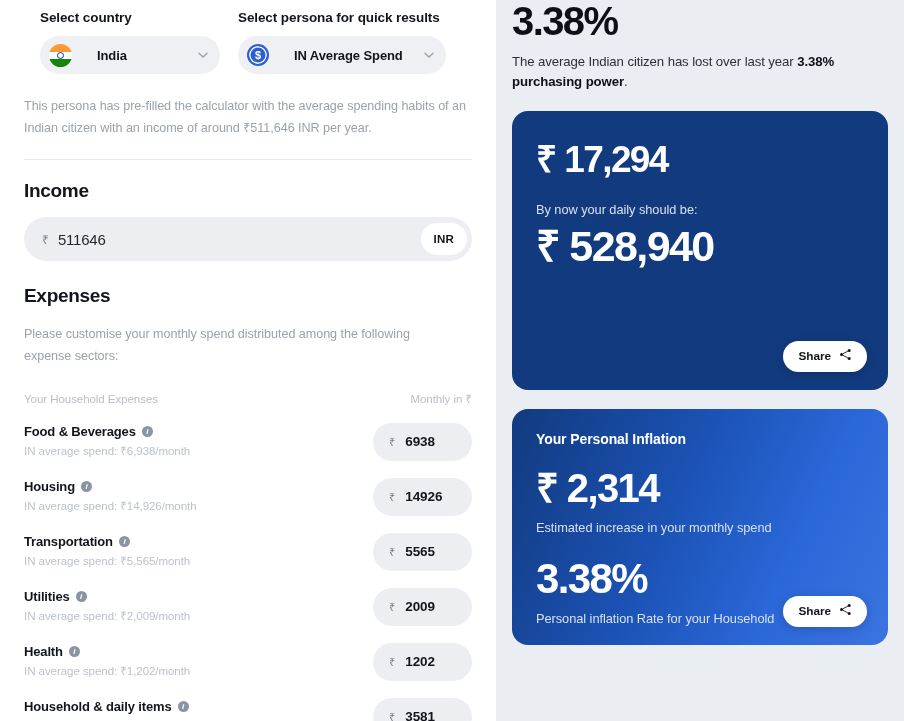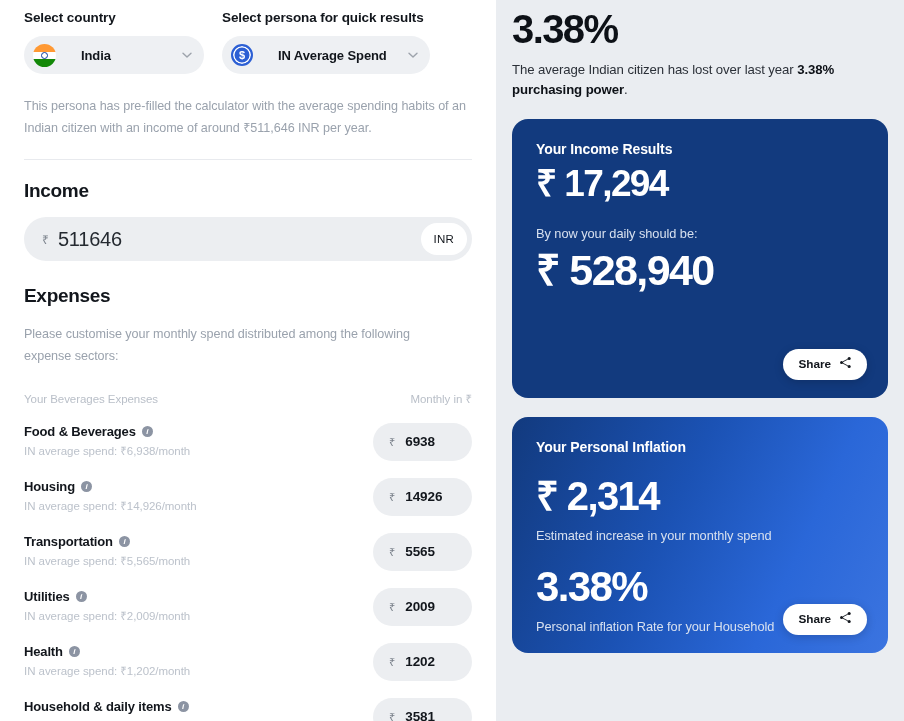--- a/index.html
+++ b/index.html
@@ -14,21 +14,21 @@
   
   .left {
     width: 496px; height: 721px;
     background: #ffffff;
     padding: 0 24px;
     position: relative;
     overflow: hidden;
   }
   .selectors { display: flex; gap: 18px; padding-top: 10px; }
   .sel-group { }
-  .sel-group.country { width: 180px; }
+  .sel-group.country { width: 180px; margin-left: 16px; }
   .sel-group.persona { width: 208px; }
   .sel-label {
     font-size: 13.5px; font-weight: bold; color: #12161c;
     letter-spacing: -0.1px; margin-bottom: 11px;
   }
   .dropdown {
     height: 38px; border-radius: 19px; background: #eef0f3;
     display: flex; align-items: center; padding: 0 10px 0 9px;
     cursor: pointer;
     gap: 16px;
@@ -67,27 +67,27 @@
     font-size: 19px; font-weight: bold; color: #12161c;
     letter-spacing: -0.3px; margin-top: 20px;
   }
   .income-field {
     margin-top: 15px; height: 44px; border-radius: 22px;
     background: #eceef1; display: flex; align-items: center;
     padding: 0 5px 0 18px; cursor: text;
   }
   .income-field .rupee { font-size: 12px; color: #7b828c; }
   .income-field .val {
-    flex: 1; font-size: 20px; color: #252a31; margin-left: 9px;
+    flex: 1; font-size: 15px; color: #252a31; margin-left: 9px;
     letter-spacing: -0.2px;
   }
   .inr-badge {
     background: #fff; border-radius: 16px; height: 32px;
     display: flex; align-items: center; padding: 0 13px;
-    font-size: 11.5px; font-weight: normal; color: #12161c; letter-spacing: .2px;
+    font-size: 11.5px; font-weight: bold; color: #12161c; letter-spacing: .2px;
   }
 
   .expenses-note {
     margin-top: 17px; font-size: 12.6px; line-height: 1.72;
     color: #9aa2ad; letter-spacing: -0.05px; max-width: 420px;
   }
   .table-head {
     display: flex; justify-content: space-between; align-items: baseline;
     margin-top: 23px; font-size: 11.5px; color: #b9bfc8; letter-spacing: -0.05px;
   }
@@ -114,21 +114,21 @@
     width: 99px; height: 38px; border-radius: 19px; background: #eceef1;
     display: flex; align-items: center; padding-left: 16px; gap: 10px;
     flex: 0 0 auto; cursor: text;
   }
   .exp-input .r { font-size: 11px; color: #7b828c; }
   .exp-input .v { font-size: 13.5px; font-weight: bold; color: #12161c; letter-spacing: -0.1px; }
 
   
   .right {
     width: 408px; height: 721px; background: #eaedf1;
-    padding: 8px 16px; position: relative; overflow: hidden;
+    padding: 0 16px; position: relative; overflow: hidden;
   }
   .big-pct {
     font-size: 40px; font-weight: bold; color: #0d1117;
     letter-spacing: -1.6px; padding-top: 0px; line-height: 1.05;
   }
   .lede {
     margin-top: 10px; font-size: 13.2px; line-height: 1.55;
     color: #2b3038; letter-spacing: -0.1px;
   }
   .lede b { font-weight: bold; color: #0d1117; }
@@ -214,21 +214,21 @@
     <div class="income-field">
       <span class="rupee">₹</span>
       <span class="val">511646</span>
       <span class="inr-badge">INR</span>
     </div>
 
     <div class="section-title" style="margin-top:24px">Expenses</div>
     <div class="expenses-note">Please customise your monthly spend distributed among the following expense sectors:</div>
 
     <div class="table-head">
-      <span>Your Beverages Expenses</span>
+      <span>Your Household Expenses</span>
       <span>Monthly in ₹</span>
     </div>
 
     <div id="expense-rows">
         <div class="exp-row">
           <div class="exp-left">
             <div class="exp-name">
               <span>Food &amp; Beverages</span>
               <span class="info-icon">i</span>
             </div>
@@ -309,21 +309,20 @@
   </div>
 
   <div class="right">
 
     <div class="big-pct">3.38%</div>
     <div class="lede">
       <span>The average Indian citizen has lost over last year </span><b>3.38% purchasing power</b><span>.</span>
     </div>
 
     <div class="card income-card">
-      <div class="card-title">Your Income Results</div>
       <div class="card-amount a1">₹ 17,294</div>
       <div class="card-sub s2">By now your daily should be:</div>
       <div class="card-amount a2">₹ 528,940</div>
       <div class="share-btn">
         <span class="lbl">Share</span>
         <span>
           <svg viewBox="0 0 16 16">
             <circle cx="12.5" cy="3" r="1.9" fill="#12161c"></circle>
             <circle cx="12.5" cy="13" r="1.9" fill="#12161c"></circle>
             <circle cx="3.2" cy="8" r="1.9" fill="#12161c"></circle>

